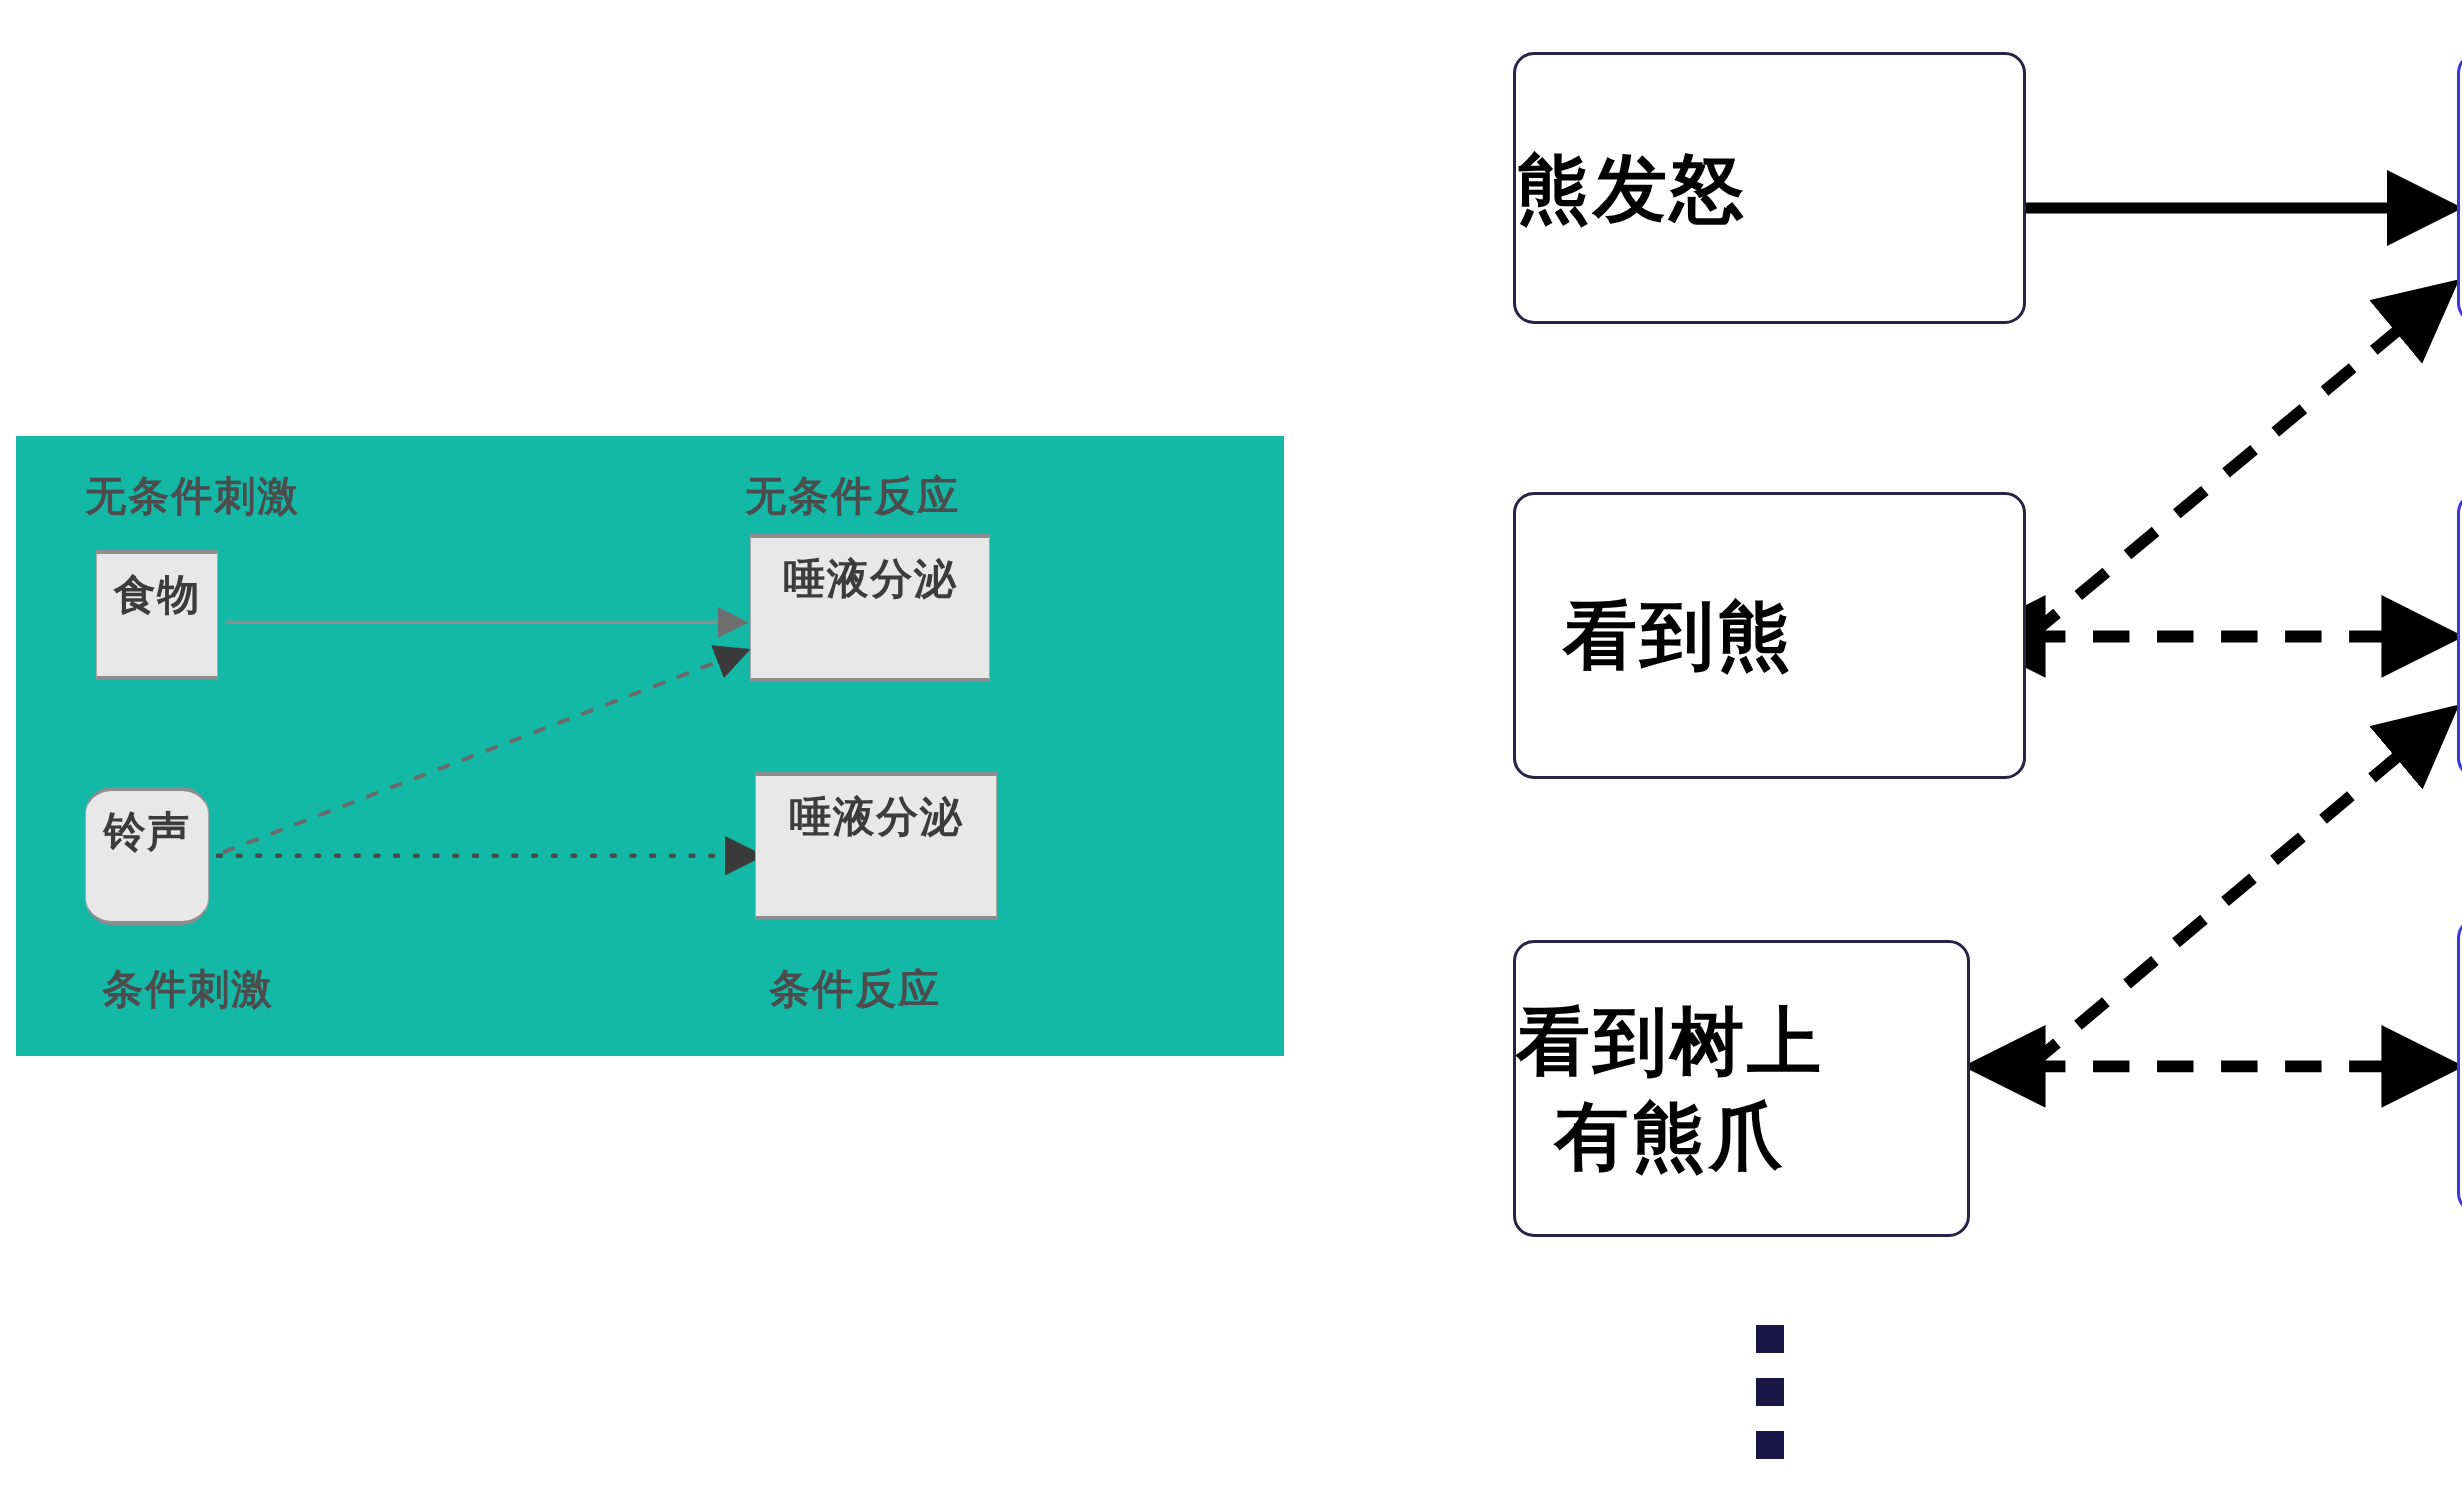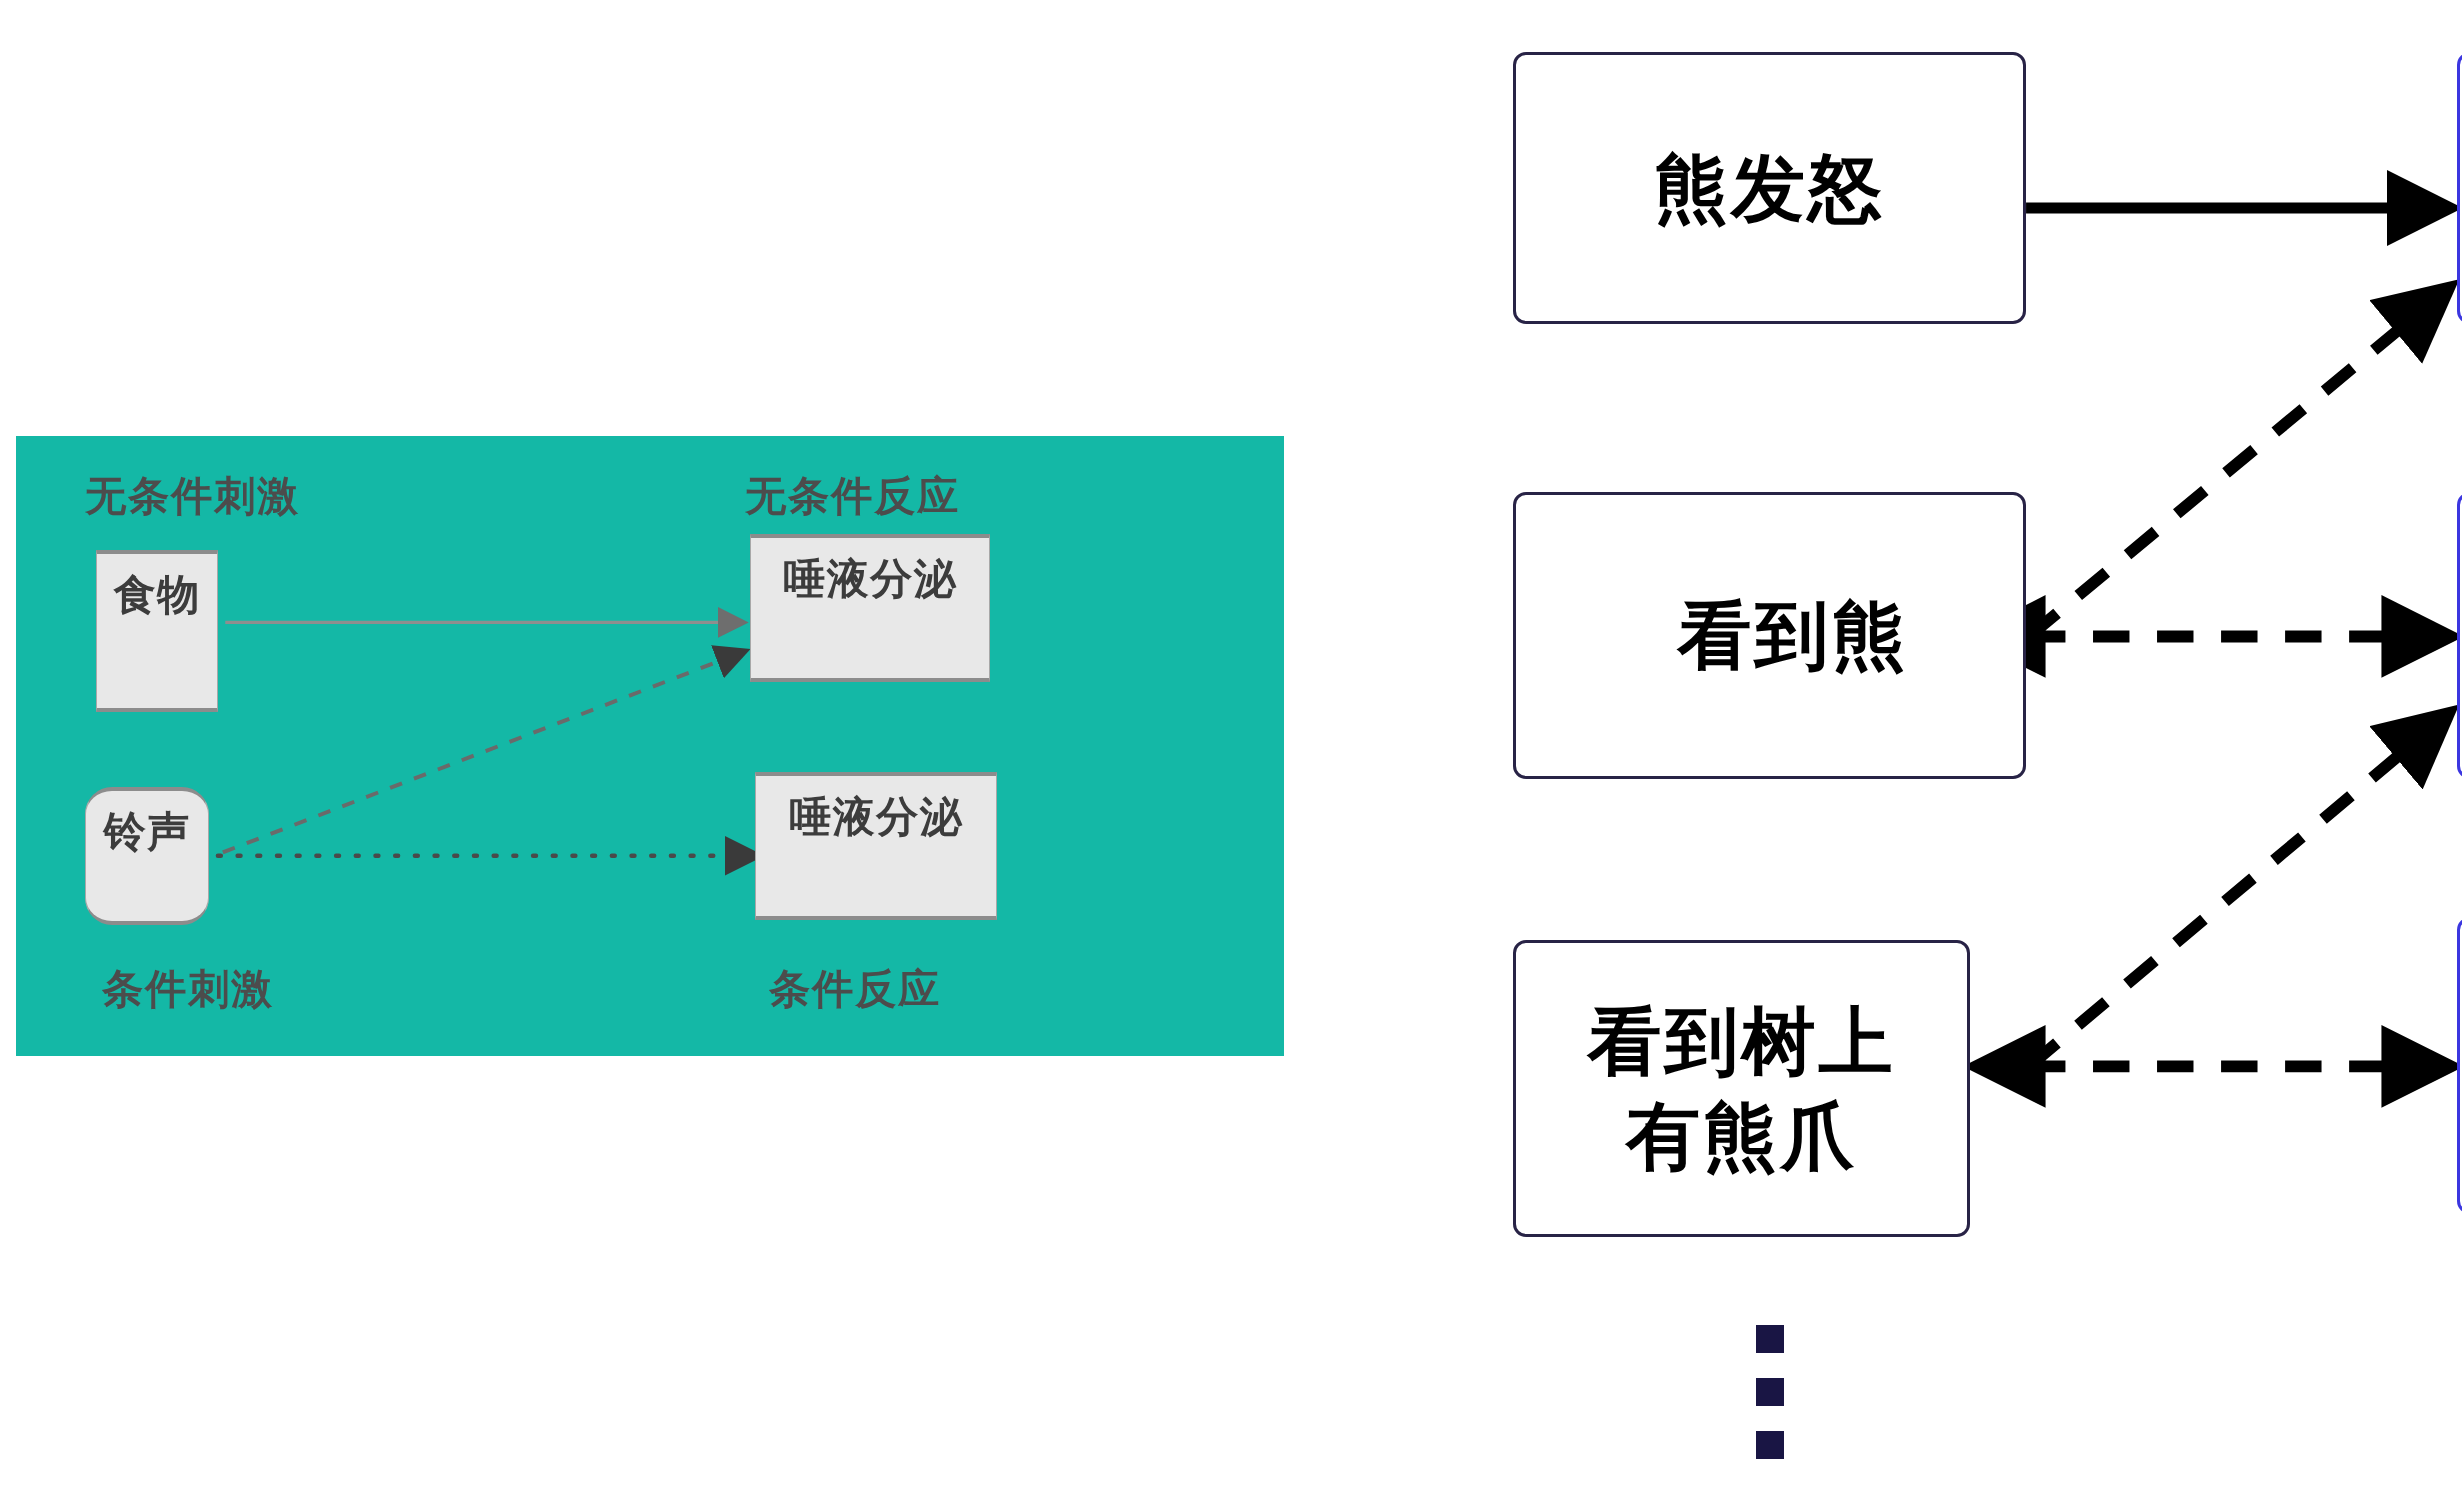--- a/index.html
+++ b/index.html
@@ -50,21 +50,21 @@
     position: absolute;
     left: 0; right: 0;
     top: 12.8px;
     text-align: center;
     color: #3c3c3c;
     font-size: 42px;
     font-weight: 700;
     letter-spacing: 1.5px;
     white-space: nowrap;
   }
-  #cc-box-food      { left: 80px;  top: 114px; width: 122px; height: 162px; }
+  #cc-box-food      { left: 80px;  top: 114px; width: 122px; height: 130px; }
   #cc-box-bell      { left: 69px;  top: 351px; width: 124px; height: 138px; border-radius: 27px; }
   #cc-box-saliva-1  { left: 734px; top: 98px; width: 240px; height: 148px; }
   #cc-box-saliva-2  { left: 739px; top: 336px; width: 242px; height: 148px; }
 
   #cc-arrows {
     position: absolute;
     left: 0; top: 0;
     width: 1268px; height: 620px;
   }
 
@@ -73,24 +73,24 @@
     position: absolute;
     left: 0; top: 0;
     width: 3306px;
     height: 1498px;
     pointer-events: none;
   }
   .td-box {
     position: absolute;
     box-sizing: border-box;
     background: #ffffff;
-    border-radius: 13px;
+    border-radius: 21px;
     display: flex;
     align-items: center;
-    justify-content: center;
+    justify-content: flex-start;
     text-align: center;
   }
   .td-box.state { border: 3.4px solid #282346; }
   .td-box.value { border: 3.4px solid #3b36e0; }
 
   .td-box-text {
     color: #000000;
     font-weight: 700;
     font-size: 74px;
     line-height: 1.28;

